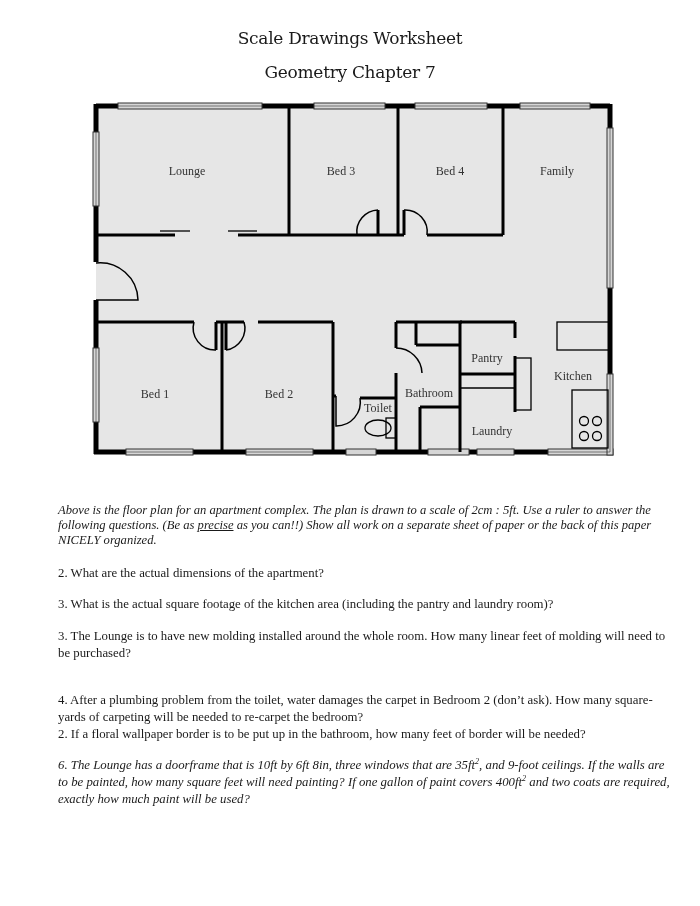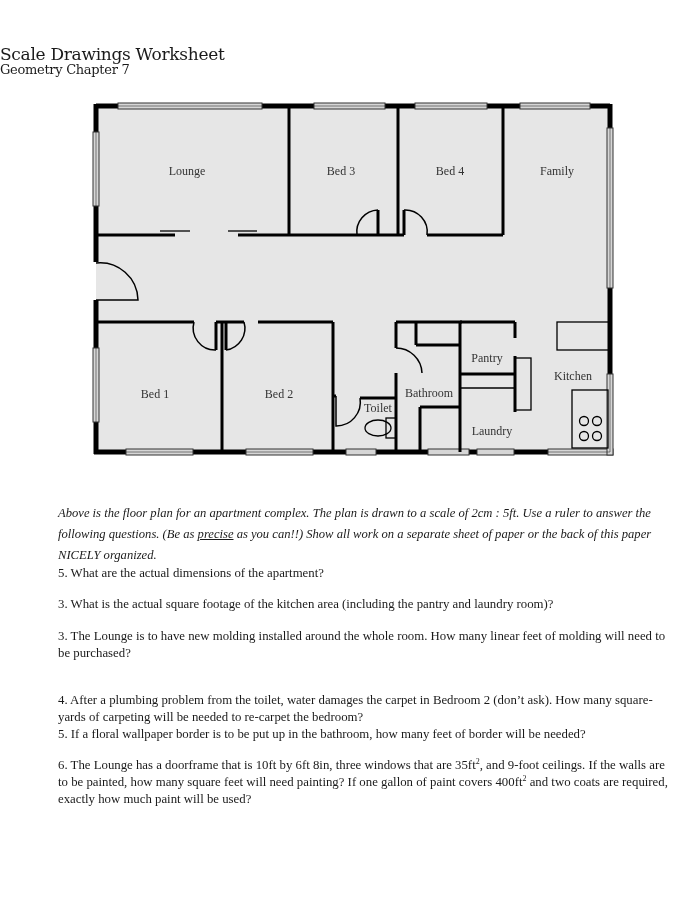--- a/index.html
+++ b/index.html
@@ -1,20 +1,20 @@
 <!DOCTYPE html>
 <html><head>
   <meta charset="utf-8">
   <style>
     html, body { margin: 0; padding: 0; background: #ffffff; }
     body { width: 700px; height: 906px; position: relative; overflow: hidden; font-family: "Liberation Serif", serif; color: #1a1a1a; }
-    .title { position: absolute; top: 44px; left: 0; width: 700px; text-align: left; font-size: 17px; font-family: "DejaVu Serif", serif; letter-spacing: -0.3px; }
-    .subtitle { position: absolute; top: 62px; left: 0; width: 700px; text-align: left; font-size: 13px; font-family: "DejaVu Serif", serif; letter-spacing: -0.3px; }
+    .title { position: absolute; top: 28px; left: 0; width: 700px; text-align: center; font-size: 17px; font-family: "DejaVu Serif", serif; letter-spacing: -0.3px; }
+    .subtitle { position: absolute; top: 62px; left: 0; width: 700px; text-align: center; font-size: 17px; font-family: "DejaVu Serif", serif; letter-spacing: -0.3px; }
     .plan { position: absolute; left: 88px; top: 98px; }
-    .intro { position: absolute; left: 58px; top: 503px; width: 610px; font-size: 12.6px; line-height: 21px; font-style: italic; font-family: "Liberation Serif", serif; }
+    .intro { position: absolute; left: 58px; top: 503px; width: 610px; font-size: 12.6px; line-height: 15px; font-style: italic; font-family: "Liberation Serif", serif; }
     .intro u { text-decoration: underline; }
     .q { position: absolute; left: 58px; width: 612px; font-size: 12.8px; line-height: 17px; font-family: "Liberation Serif", serif; }
     .q sup { font-size: 8px; vertical-align: super; line-height: 0; }
     svg text { font-family: "Liberation Serif", serif; font-size: 12px; fill: #333; }
   </style>
 </head>
 <body>
 
 <div class="title">Scale Drawings Worksheet</div>
 <div class="subtitle">Geometry Chapter 7</div>
@@ -162,18 +162,18 @@
   <text x="279" y="398" text-anchor="middle">Bed 2</text>
   <text x="378" y="412" text-anchor="middle">Toilet</text>
   <text x="429" y="397" text-anchor="middle">Bathroom</text>
   <text x="487" y="362" text-anchor="middle">Pantry</text>
   <text x="573" y="380" text-anchor="middle">Kitchen</text>
   <text x="492" y="435" text-anchor="middle">Laundry</text>
 </svg>
 
 <div class="intro"><span>Above is the floor plan for an apartment complex.  The plan is drawn to a scale of 2cm : 5ft.  Use a ruler to answer the following questions. (Be as </span><u>precise</u><span> as you can!!)  Show all work on a separate sheet of paper or the back of this paper NICELY organized.</span></div>
 
-<div class="q" style="top:565px;">5. What are the actual dimensions of the apartment?</div>
+<div class="q" style="top:565px;">2. What are the actual dimensions of the apartment?</div>
 <div class="q" style="top:596px;">3. What is the actual square footage of the kitchen area (including the pantry and laundry room)?</div>
 <div class="q" style="top:628px;">3. The Lounge is to have new molding installed around the whole room.  How many linear feet of molding will need to be purchased?</div>
 <div class="q" style="top:692px;">4. After a plumbing problem from the toilet, water damages the carpet in Bedroom 2 (don’t ask).  How many square-yards of carpeting will be needed to re-carpet the bedroom?</div>
-<div class="q" style="top:726px;">5. If a floral wallpaper border is to be put up in the bathroom, how many feet of border will be needed?</div>
-<div class="q" style="top:757px;"><span>6. The Lounge has a doorframe that is 10ft by 6ft 8in, three windows that are 35ft</span><sup>2</sup><span>, and 9-foot ceilings. If the walls are to be painted, how many square feet will need painting? If one gallon of paint covers 400ft</span><sup>2</sup><span> and two coats are required, exactly how much paint will be used?</span></div>
+<div class="q" style="top:726px;">2. If a floral wallpaper border is to be put up in the bathroom, how many feet of border will be needed?</div>
+<div class="q" style="top:757px;font-style:italic;"><span>6. The Lounge has a doorframe that is 10ft by 6ft 8in, three windows that are 35ft</span><sup>2</sup><span>, and 9-foot ceilings. If the walls are to be painted, how many square feet will need painting? If one gallon of paint covers 400ft</span><sup>2</sup><span> and two coats are required, exactly how much paint will be used?</span></div>
 
 </body></html>

